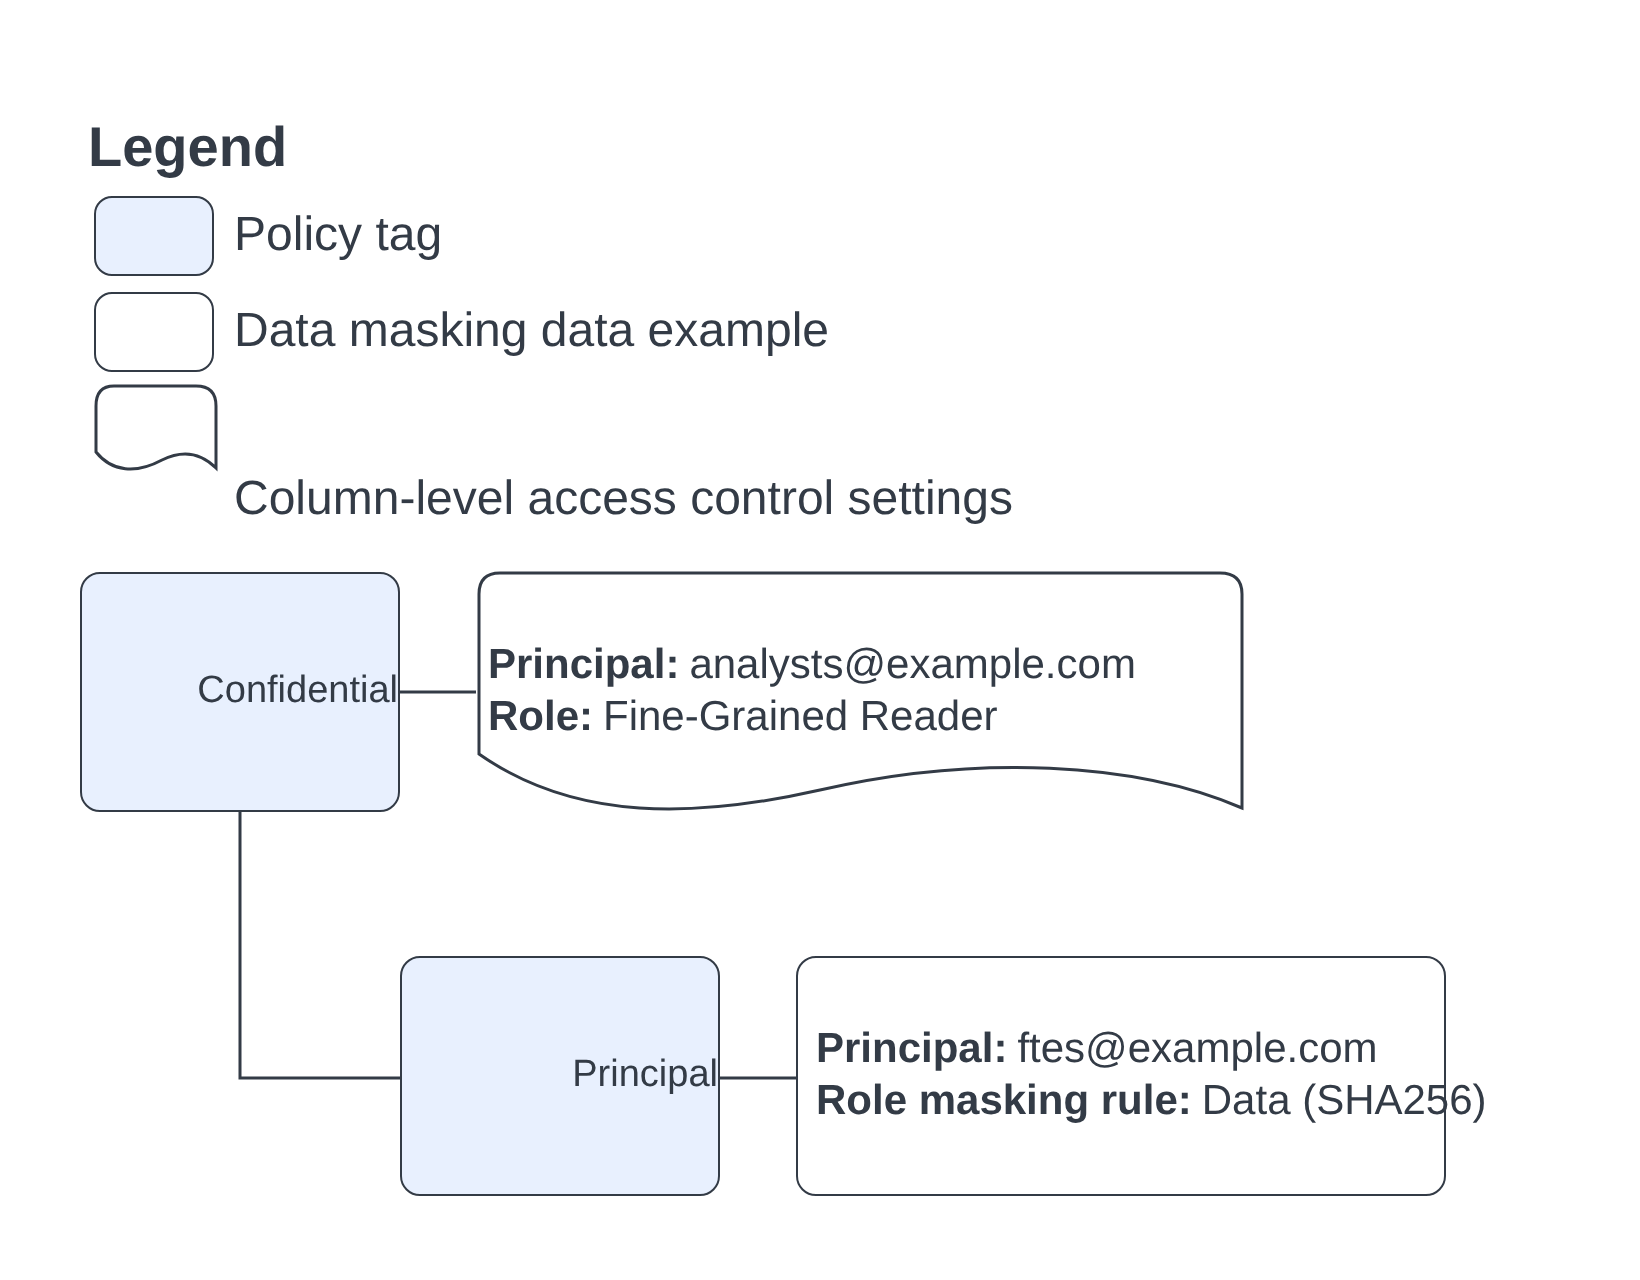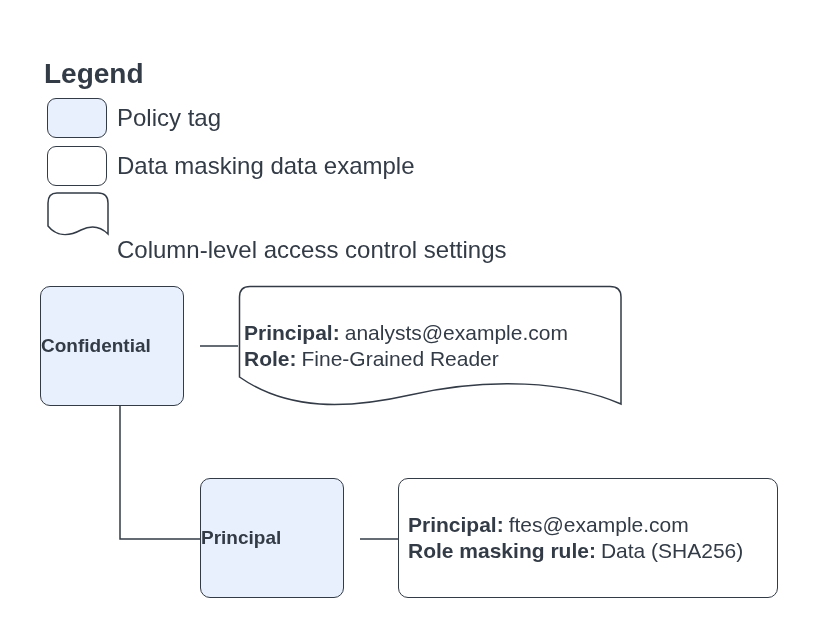--- a/index.html
+++ b/index.html
@@ -32,29 +32,29 @@
     background:var(--shape-fill);
   }
   .swatch.blue{background:var(--node-fill);}
   .legend-label{
     left:117px;
     font-size:24px;line-height:24px;font-weight:normal;
     white-space:nowrap;
   }
   
   .node{
-    width:144px;height:120px;
+    width:160px;height:120px;
     background:var(--node-fill);
     border:1.5px solid var(--stroke);
     border-radius:10px;
-    display:flex;align-items:center;justify-content:flex-start;
-    font-size:19px;font-weight:bold;
+    display:flex;align-items:center;justify-content:flex-end;
+    font-size:19px;font-weight:normal;
   }
   .policy-box{
-    width:380px;height:120px;
+    width:325px;height:120px;
     background:var(--shape-fill);
     border:1.5px solid var(--stroke);
     border-radius:10px;
     display:flex;flex-direction:column;justify-content:center;
     padding-left:9px;
   }
   .note-text{
     display:flex;flex-direction:column;justify-content:center;
   }
   .field{

